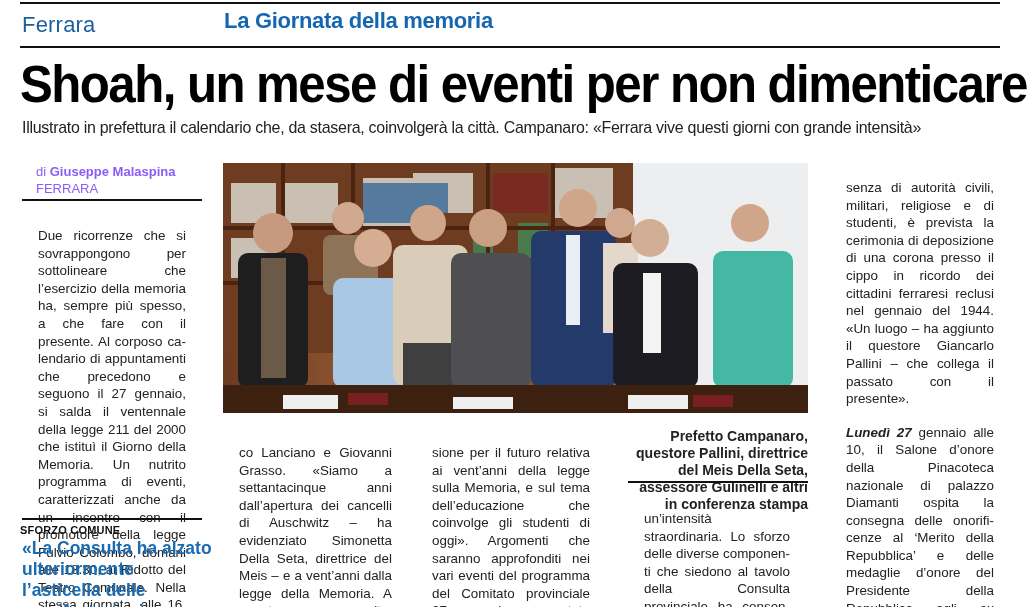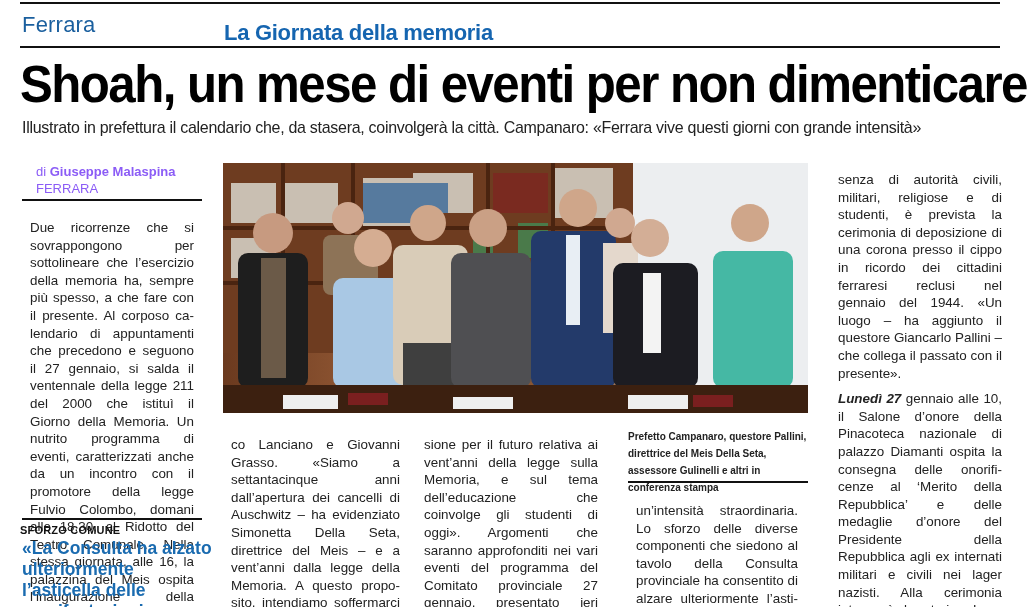--- a/index.html
+++ b/index.html
@@ -4,55 +4,55 @@
 <style>
   html, body { margin: 0; padding: 0; }
   body {
     width: 1033px; height: 607px; overflow: hidden; position: relative;
     background: #ffffff; color: #1a1a1a;
     font-family: "Liberation Sans", "DejaVu Sans", sans-serif;
   }
   .abs { position: absolute; }
   .rule { position: absolute; background: #111; height: 2px; }
   .section-name { left: 22px; top: 12px; font-size: 22px; color: #1a5f9e; letter-spacing: 0.2px; }
-  .kicker { left: 224px; top: 20px; font-size: 22px; font-weight: bold; color: #1565b0; letter-spacing: -0.3px; }
+  .kicker { left: 224px; top: 8px; font-size: 22px; font-weight: bold; color: #1565b0; letter-spacing: -0.3px; }
   .headline {
     left: 20px; top: 55px; width: 1000px;
     font-family: "Liberation Sans", sans-serif;
     font-size: 51px; font-weight: bold; color: #000;
     letter-spacing: -1.6px; line-height: 60px;
     transform: scaleX(0.965); transform-origin: left top;
     white-space: nowrap;
   }
   .subhead {
     left: 22px; top: 118px; font-size: 17px; color: #222;
     white-space: nowrap; letter-spacing: -0.3px;
     transform: scaleX(0.94); transform-origin: left top;
   }
   .byline { left: 36px; top: 163px; font-size: 13px; line-height: 17px; color: #8b5cf6; }
   .byline b { font-weight: bold; }
   .col {
     position: absolute; font-size: 13.4px; line-height: 17.6px; color: #222;
     text-align: justify; hyphens: manual;
   }
-  .col p { margin: 8px; }
+  .col p { margin: 16px; }
   .col b { font-weight: bold; font-style: italic; }
   .lead { font-weight: normal; }
   .col1 { left: 22px; top: 211px; width: 180px; }
   .col2 { left: 223px; top: 428px; width: 185px; }
   .col3 { left: 416px; top: 428px; width: 190px; }
   .col4 { left: 628px; top: 494px; width: 178px; }
   .col5 { left: 830px; top: 163px; width: 180px; }
   .photo {
     left: 223px; top: 163px; width: 585px; height: 250px; overflow: hidden;
     background: linear-gradient(90deg, #6b3a1f 0%, #8a5230 20%, #7a4828 45%, #9a6a45 65%, #e8e8ea 85%, #f2f2f4 100%);
   }
   .caption {
     left: 628px; top: 428px; width: 180px;
-    font-size: 10px; font-weight: bold; line-height: 17px; color: #222;
+    font-size: 14px; font-weight: bold; line-height: 17px; color: #222; text-align: right;
   }
   .sidebar-label { left: 20px; top: 524px; font-size: 11px; font-weight: bold; color: #111; letter-spacing: 0.2px; text-align: center; }
   .sidebar-title {
     left: 22px; top: 538px; width: 190px;
     font-size: 17.5px; font-weight: bold; color: #1a6bb0; line-height: 21px;
   }
 </style>
 </head>
 <body>
 

